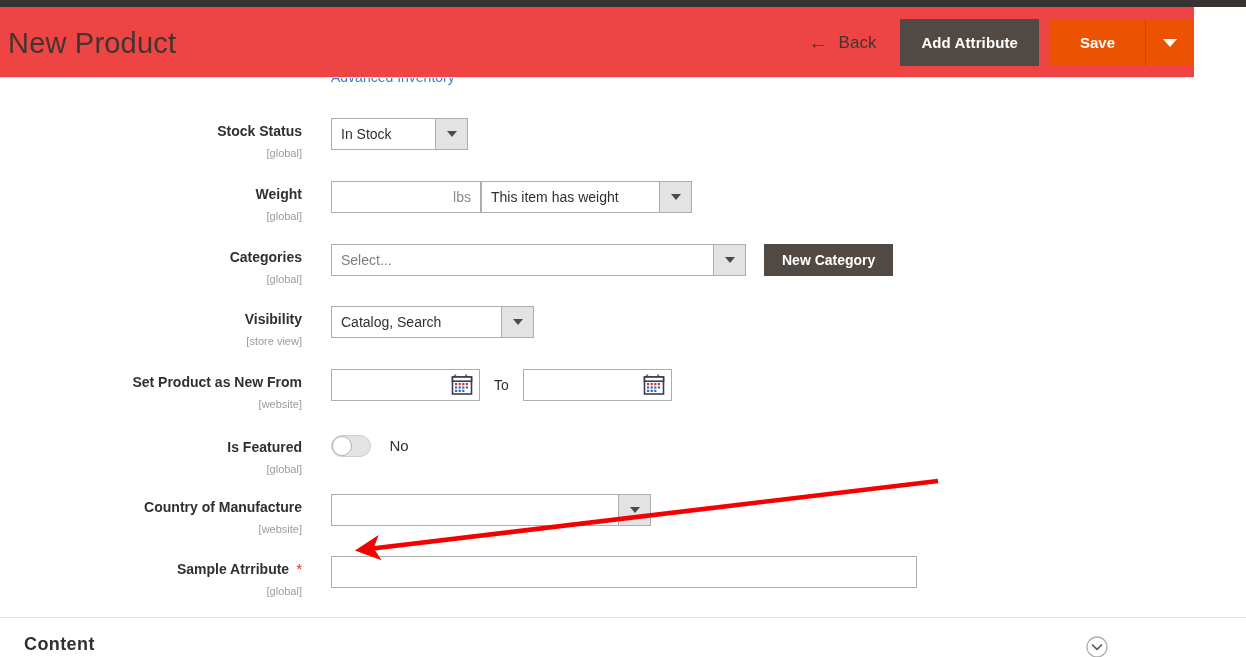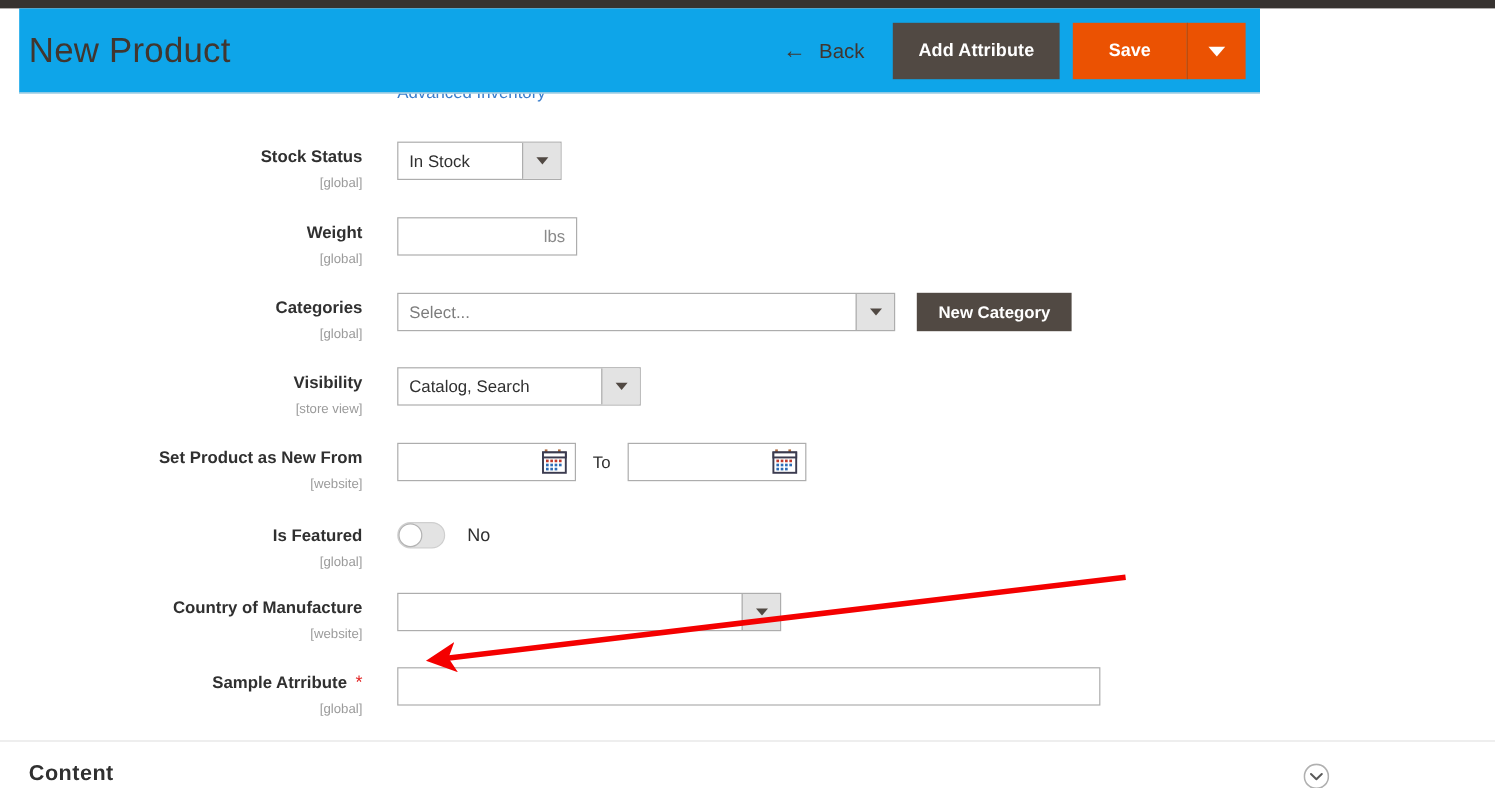--- a/index.html
+++ b/index.html
@@ -13,22 +13,22 @@
   .page { position: relative; width: 1246px; height: 657px; background:#fff; }
 
   
   .top-strip {
     position:absolute; top:0; left:0; width:1246px; height:7px;
     background:#373330;
   }
 
   
   .page-header {
-    position:absolute; top:7px; left:16px; width:1034px; height:71px;
-    background:#0ea5e9;
+    position:absolute; top:7px; left:0; width:1194px; height:71px;
+    background:#ef4444;
     border-bottom:1px solid #e3e3e3;
     z-index: 20;
   }
   .page-title {
     position:absolute; left:8px; top:18px;
     font-size:29px; color:#41362f; font-weight:400; letter-spacing:.2px;
     line-height:36px;
   }
   .header-actions {
     position:absolute; right:0; top:0; height:71px;
@@ -39,21 +39,21 @@
     background:transparent; border:none; cursor:pointer;
     font-size:17px; color:#41362f; padding:0 18px 0 0; margin-right:6px;
     font-family:"Liberation Sans", sans-serif;
   }
   .back-arrow { display:inline-block; line-height:1; font-size:19px; color:#41362f; }
   .btn-attr {
     background:#514943; color:#ffffff; border:none; cursor:pointer;
     font-size:15px; font-weight:bold; height:47px; padding:0 21px;
     font-family:"Liberation Sans", sans-serif; letter-spacing:.1px;
   }
-  .save-group { display:flex; height:47px; margin-left:11px; margin-right:12px; }
+  .save-group { display:flex; height:47px; margin-left:11px; margin-right:0; }
   .btn-save {
     background:#eb5202; color:#fff; border:none; cursor:pointer;
     font-size:15px; font-weight:bold; height:47px; padding:0 30px;
     font-family:"Liberation Sans", sans-serif;
   }
   .btn-save-caret {
     background:#eb5202; border:none; border-left:1px solid #c44a06;
     width:49px; height:47px; cursor:pointer;
     display:flex; align-items:center; justify-content:center;
   }
@@ -180,20 +180,26 @@
 
     <div class="row" style="top:181px;">
       <div class="label-col" style="top:4px;padding-left:19px;">
         <div class="label-main">Weight</div>
         <div class="label-scope">[global]</div>
       </div>
       <div class="field-col" style="display:flex; ">
         <div class="unit-input" style="width:150px;">
           <input class="txt" style="width: 150px;" type="text" value="">
           <span class="unit-suffix">lbs</span>
+        </div>
+        <div class="select-wrap" style="width:211px;">
+          <div class="select-txt">This item has weight</div>
+          <div class="select-arrow">
+              <i class="caret-dark"></i>
+            </div>
         </div>
       </div>
     </div>
 
     <div class="row" style="top:244px;">
       <div class="label-col" style="top:4px;">
         <div class="label-main">Categories</div>
         <div class="label-scope">[global]</div>
       </div>
       <div class="field-col" style="display:flex; gap:18px;">

